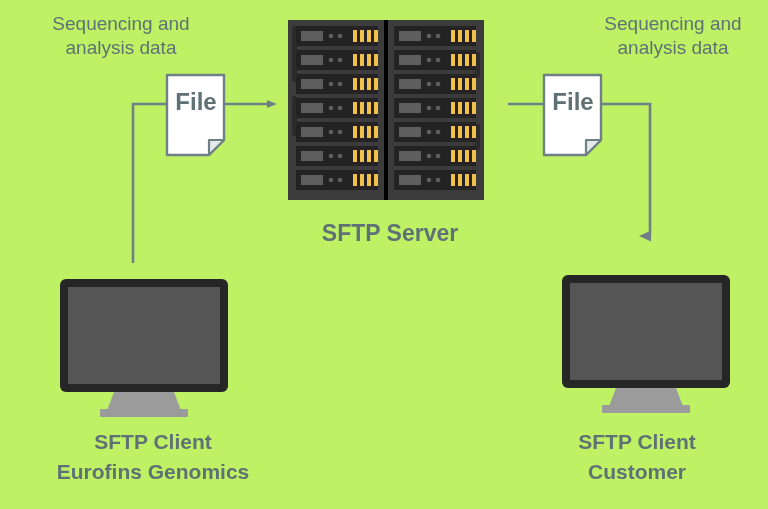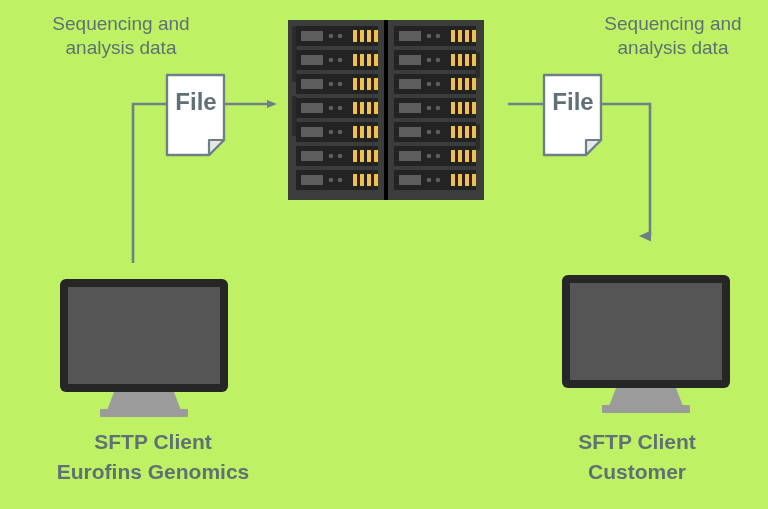--- a/index.html
+++ b/index.html
@@ -275,20 +275,21 @@
   <div class="cap-note" id="note-left">Sequencing and
 analysis data</div>
 
   <div class="cap-note" id="note-right">Sequencing and
 analysis data</div>
 
   <div class="file-text" id="file-text-left">File</div>
 
   <div class="file-text" id="file-text-right">File</div>
 
+  <div class="cap-bold" id="label-server">SFTP Server</div>
 
   <div class="cap-bold" id="label-client-left">SFTP Client
 Eurofins Genomics</div>
 
   <div class="cap-bold" id="label-client-right">SFTP Client
 Customer</div>
 
 </div>
 
 </body></html>

